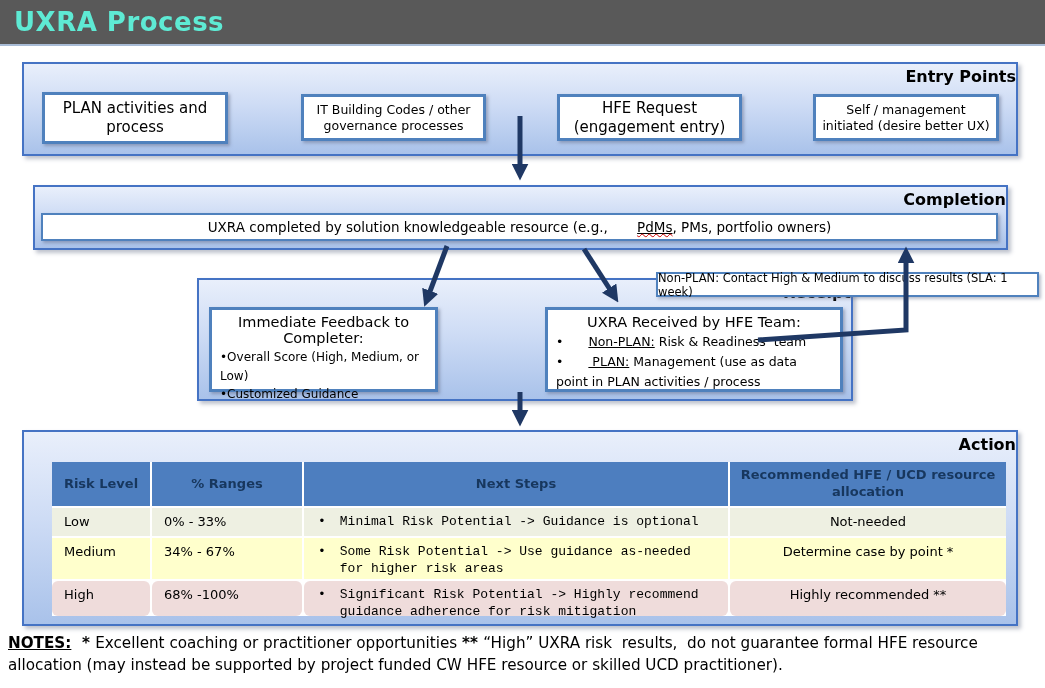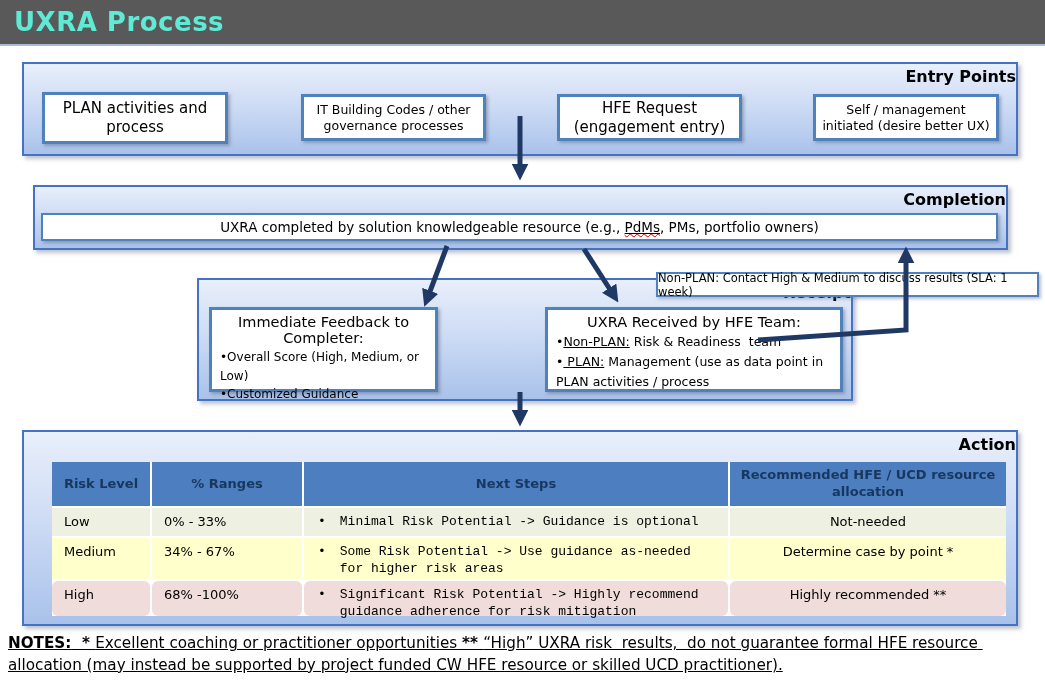--- a/index.html
+++ b/index.html
@@ -38,21 +38,21 @@
 
   .rbox { position:absolute; background:#fff; border:3px solid #4f81bd;
           box-shadow:2px 2px 3px rgba(100,110,140,.5); padding:4px 8px; }
   .rbox .rtitle { text-align:center; font-size:14.5px; margin-bottom:2px; }
   .rb-left  { left:10px;  top:27px; width:229px; height:85px; }
   .rb-right { left:346px; top:27px; width:298px; height:85px; }
   .rb-left .bullet { font-size:12px; line-height:1.55; }
   .rb-left .bullet::before { content:"\2022"; }
   .rb-right .bullet { font-size:12.5px; line-height:1.6; white-space:pre-wrap; }
   .rb-right .bullet::before { content:"\2022 "; }
-  .u { text-decoration:underline; }
+  .u { text-decoration:underline;margin-left:25px; }
   .squiggle { text-decoration-line:underline; text-decoration-style:wavy;
               text-decoration-color:#cc0000; text-decoration-thickness:1px; }
 
   
   .callout { position:absolute; left:656px; top:272px; width:383px; height:25px;
              background:#fff; border:2px solid #4f81bd; z-index:4;
              display:flex; align-items:center; justify-content:center;
              font-size:11.5px; box-shadow:2px 2px 3px rgba(100,110,140,.45); }
 
   
@@ -66,21 +66,21 @@
   .td.name, .td.range { padding-left:12px; }
   .td.steps { padding-left:14px; padding-right:8px; line-height:1.3;font-family:Liberation Mono, monospace; }
   .td.steps::before { content:"\2022"; margin-right:14px; }
   .td.rec { justify-content:center; text-align:center; }
   .bg-low { background:#eef0e2; }
   .bg-med { background:#ffffcc; }
   .bg-high { background:#efdcdb;border-radius:6px; }
 
   
   .notes { position:absolute; left:8px; top:633px; width:1034px;
-           font-size:15.2px; line-height:1.42; white-space:pre-wrap;text-decoration:underline; }
+           font-size:15.2px; line-height:1.42; white-space:pre-wrap; }
   .notes .lbl { font-weight:bold; text-decoration:underline; }
   .notes .star { font-weight:bold; }
 
   
   svg.arrows { position:absolute; left:0; top:0; z-index:6; pointer-events:none; }
 </style>
 </head>
 <body>
 
 <div id="page">

